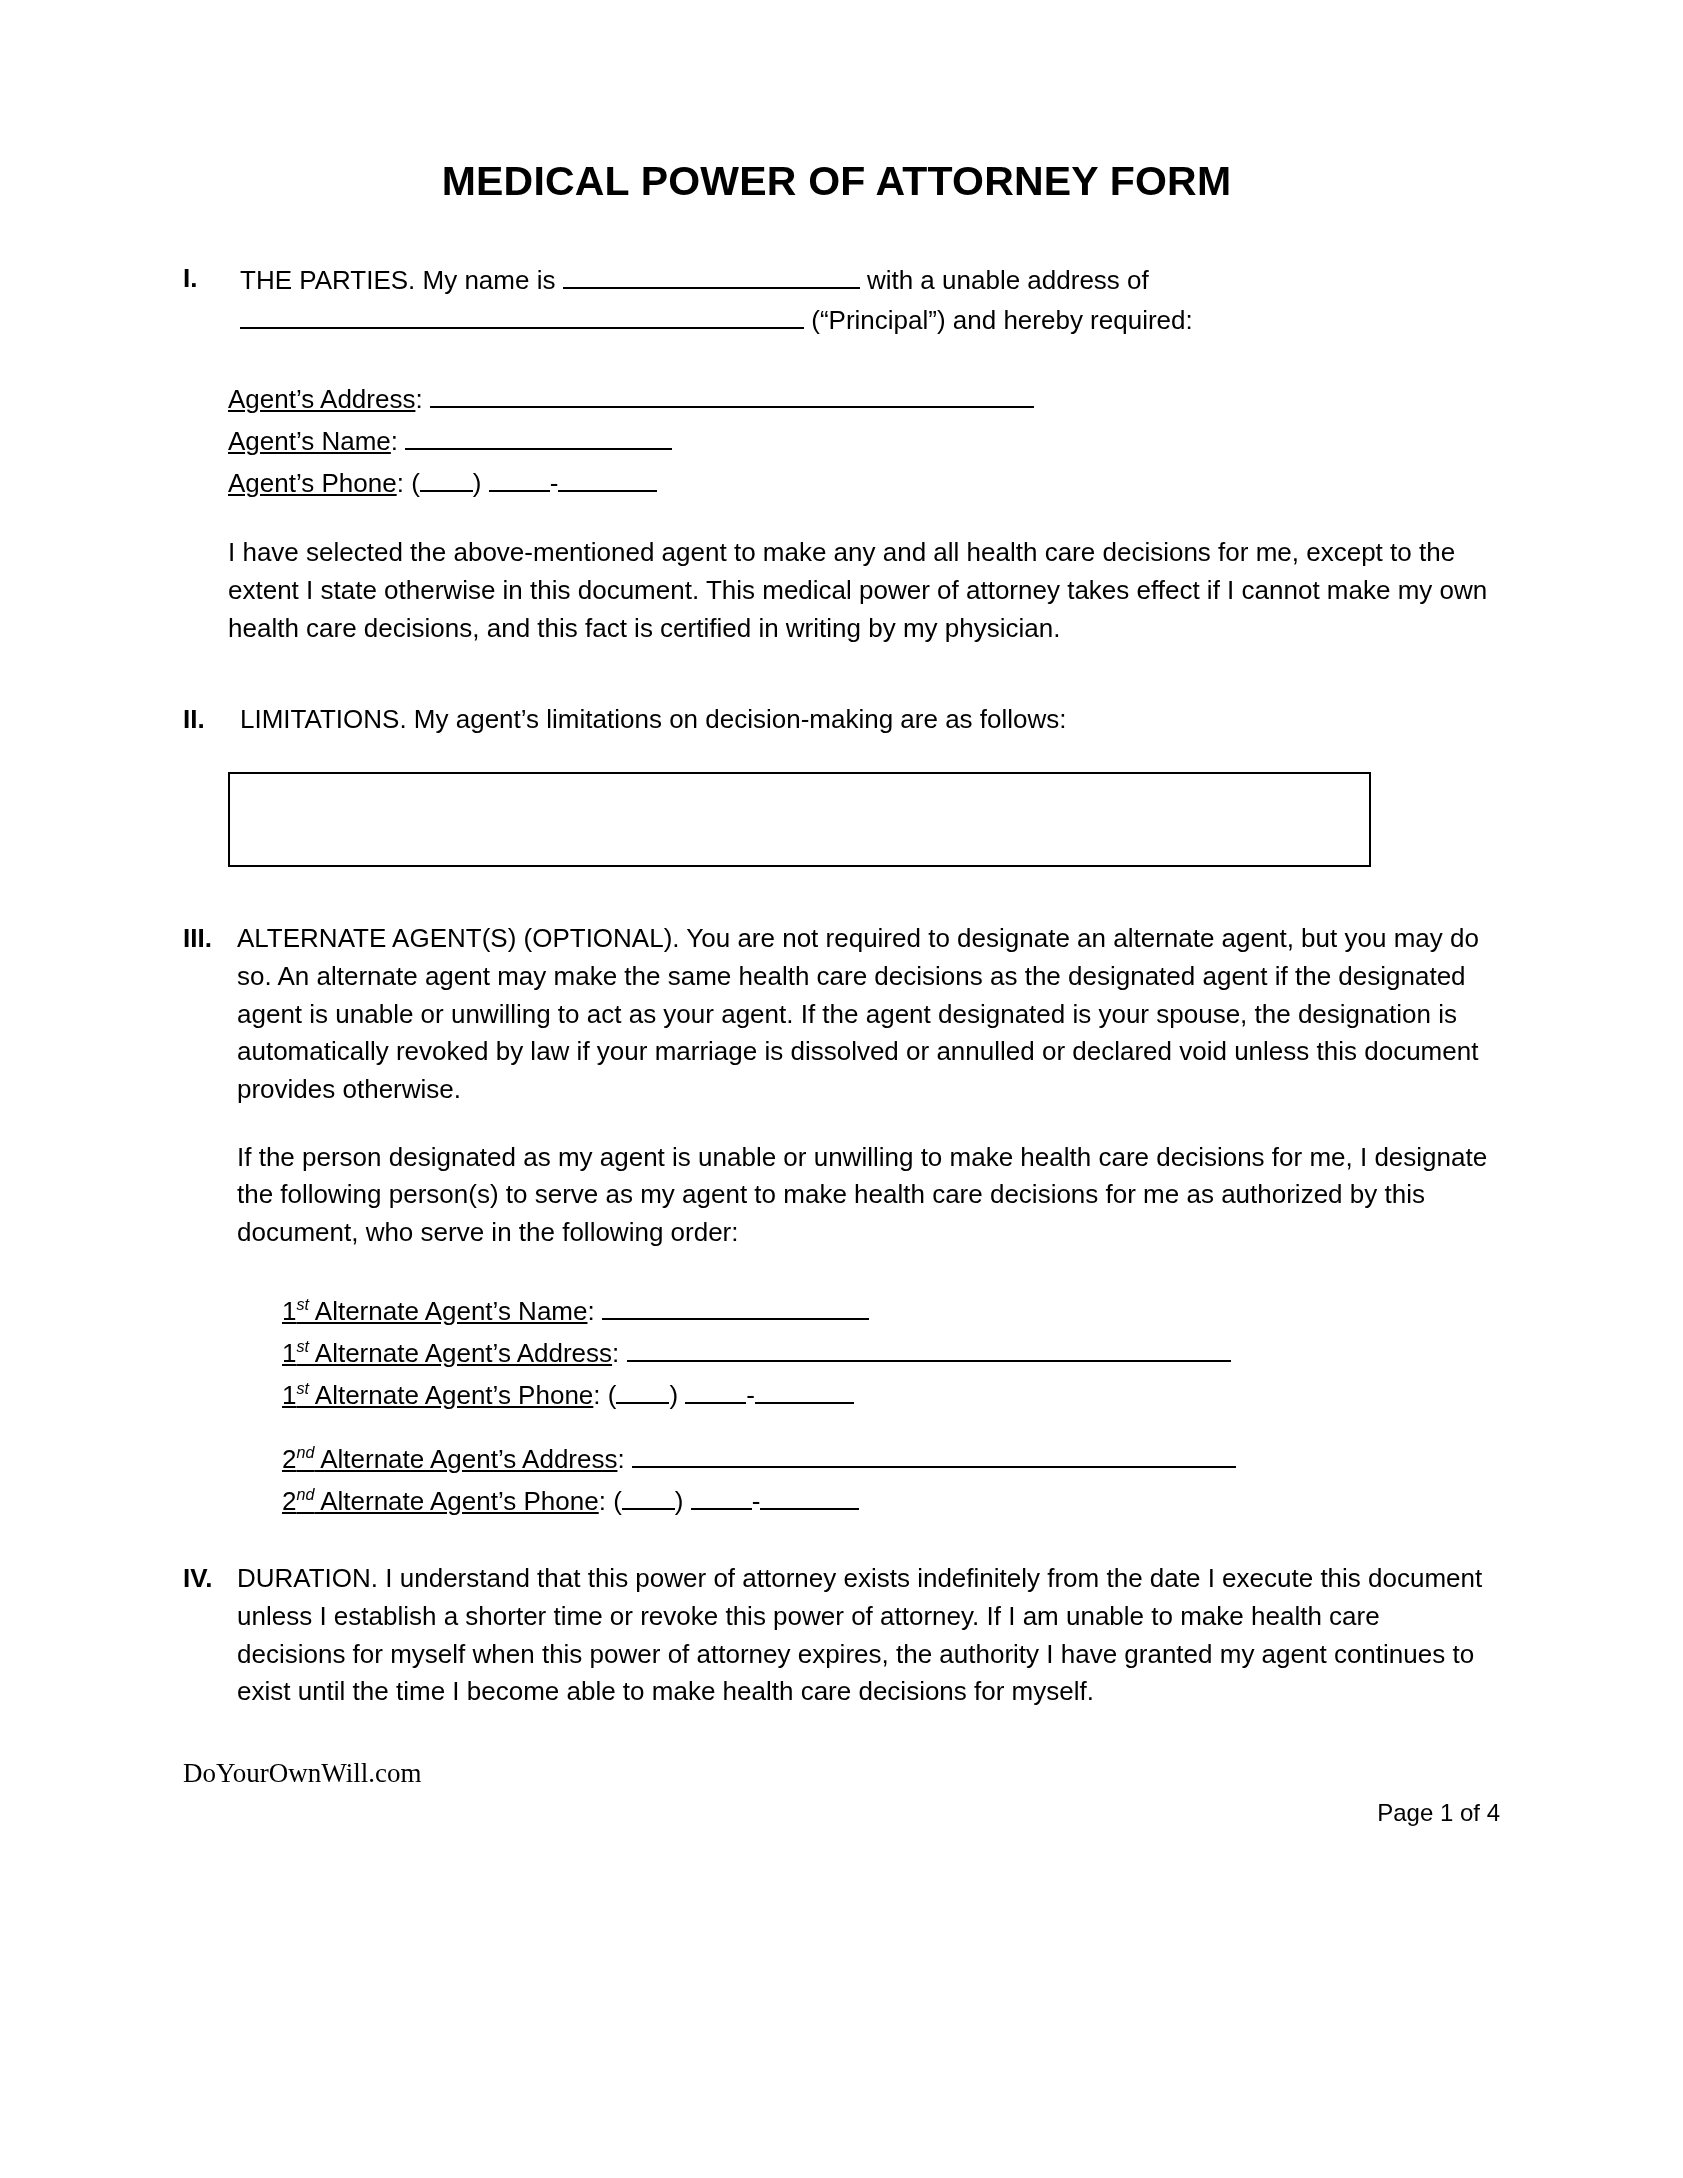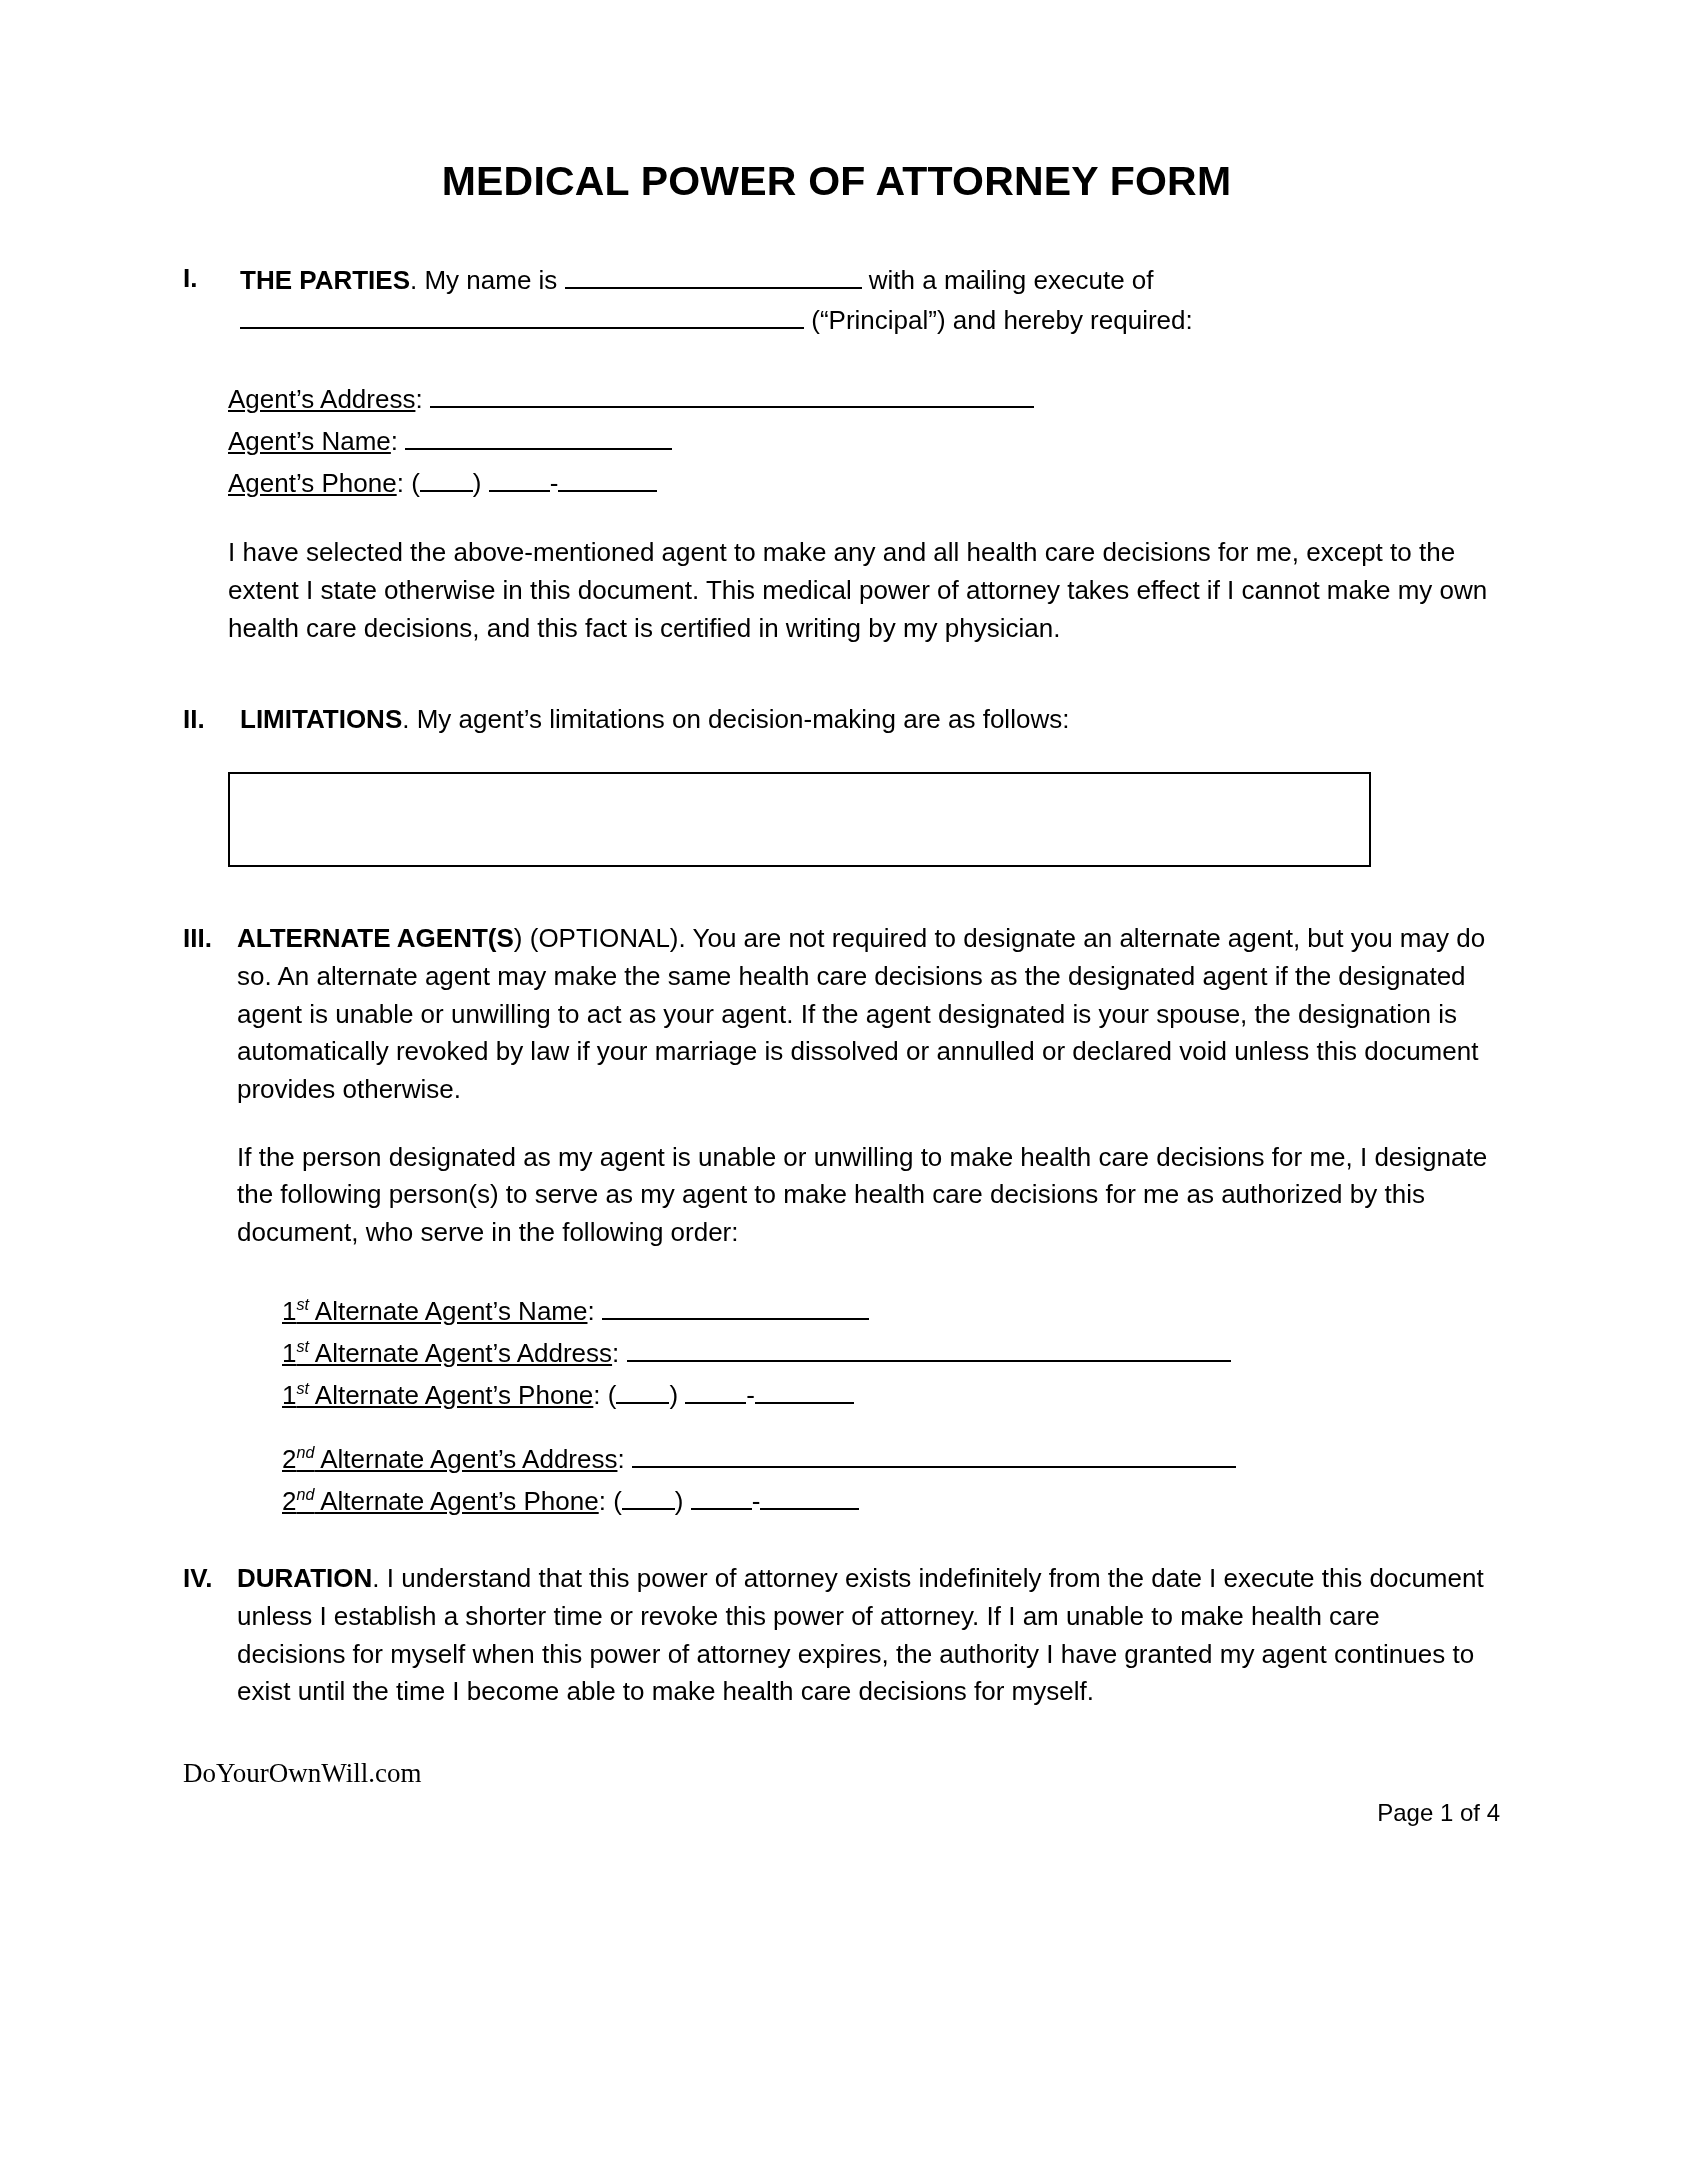--- a/index.html
+++ b/index.html
@@ -52,21 +52,21 @@
   }
   .sec-num.narrow {
     width: 54px;
     flex: 0 0 54px;
   }
   .sec-body {
     font-size: 26px;
     line-height: 1.45;
     flex: 1;
   }
-  b, .bold { font-weight: bold; }
+  b, .bold { font-weight: normal; }
   .blank {
     display: inline-block;
     border-bottom: 2px solid #000;
     vertical-align: baseline;
     height: 1.05em;
   }
   .b-name  { width: 297px; }
   .b-addr  { width: 564px; }
   .b-agent-name { width: 267px; }
   .b-agent-addr { width: 604px; }
@@ -129,21 +129,21 @@
 <div class="page">
 
   <div class="content">
 
     <h1 class="doc-title">MEDICAL POWER OF ATTORNEY FORM</h1>
 
     <div class="section">
       <div class="sec-row">
         <div class="sec-num">I.</div>
         <div class="sec-body">
-          <span class="bold">THE PARTIES</span><span>. My name is </span><span class="blank b-name"></span><span> with a mailing execute of </span><br>
+          <span class="bold">THE PARTIES</span><span>. My name is </span><span class="blank b-name"></span><span> with a unable address of </span><br>
           <span class="blank b-addr"></span><span> (“Principal”) and hereby required:</span>
         </div>
       </div>
 
       <div class="gap-md"></div>
 
       <div class="indent">
         <div class="field-line">
           <span class="u">Agent’s Address</span><span>: </span><span class="blank b-agent-addr"></span>
         </div>

